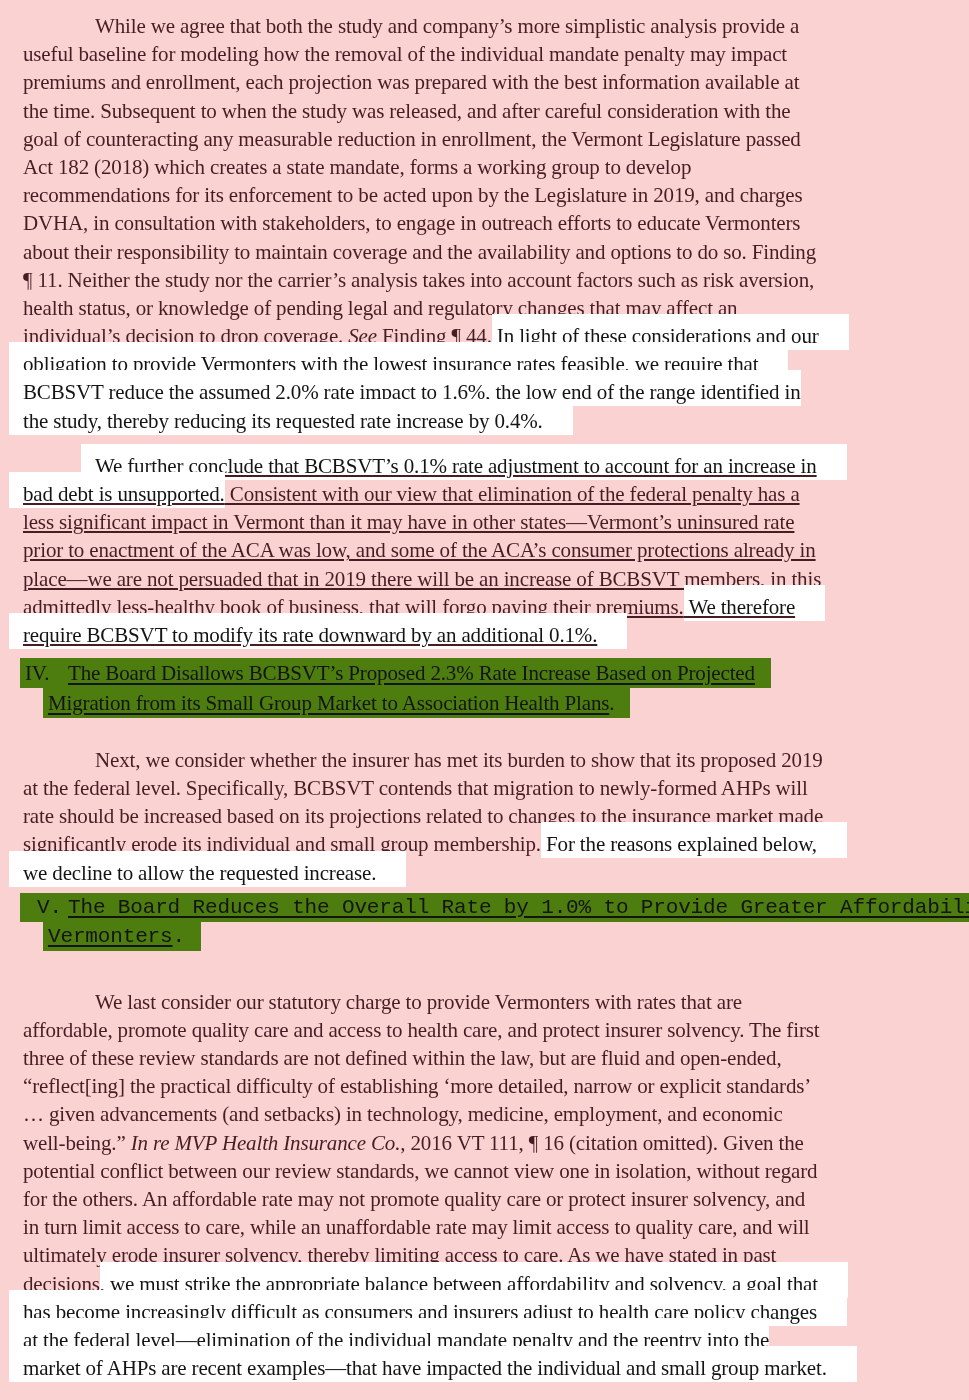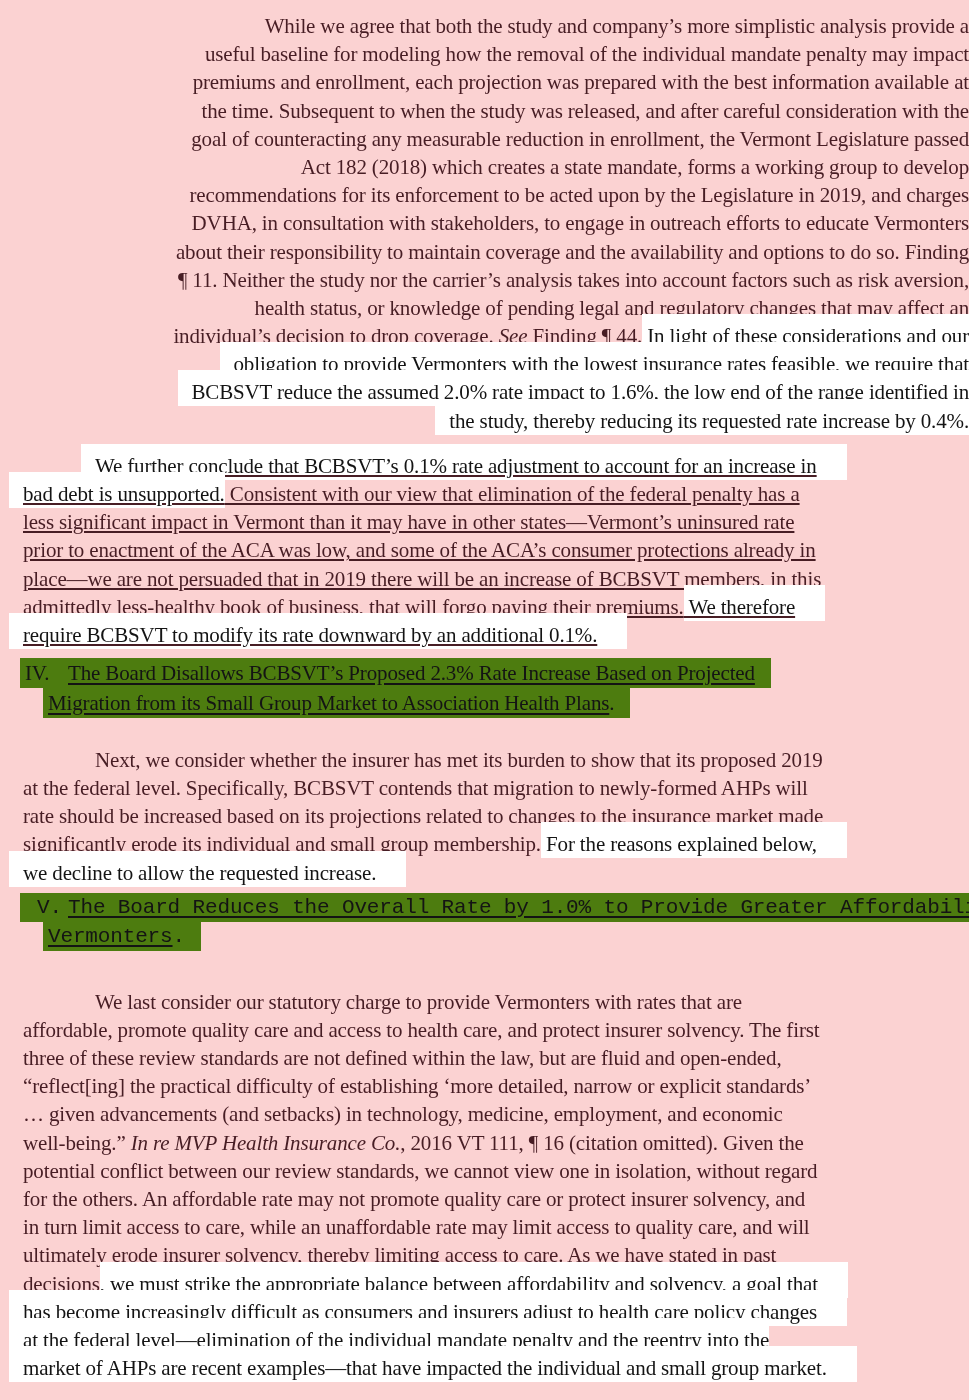--- a/index.html
+++ b/index.html
@@ -30,21 +30,21 @@
   .un{text-decoration:underline;text-decoration-thickness:2px;text-underline-offset:3px;color:inherit;}
   
   .heading .line{height:29.4px;line-height:29.4px;white-space:pre;overflow:visible;}
   .heading .h-first{padding-left:20px;}
   .heading .h-second{padding-left:43px;}
   .hbox{background:#4d7c0f;color:#141414;padding:3px 16px 3px 5px;}
   .h-second .hbox{}
   .lab-iv{display:inline-block;width:43px;}
   .lab-v{display:inline-block;width:31px;margin-left:12px;}
   
-  #para1{margin-top:0;text-align:right;}
+  #para1{margin-top:0;}
   #para2{margin-top:17px;text-decoration:underline;}
   #heading4{margin-top:10px;}
   #para3{margin-top:28px;}
   #heading5{margin-top:6px;font-family:Liberation Mono, monospace;}
   #para4{margin-top:36px;}
 </style>
 </head>
 <body>
 
 <div id="page">

